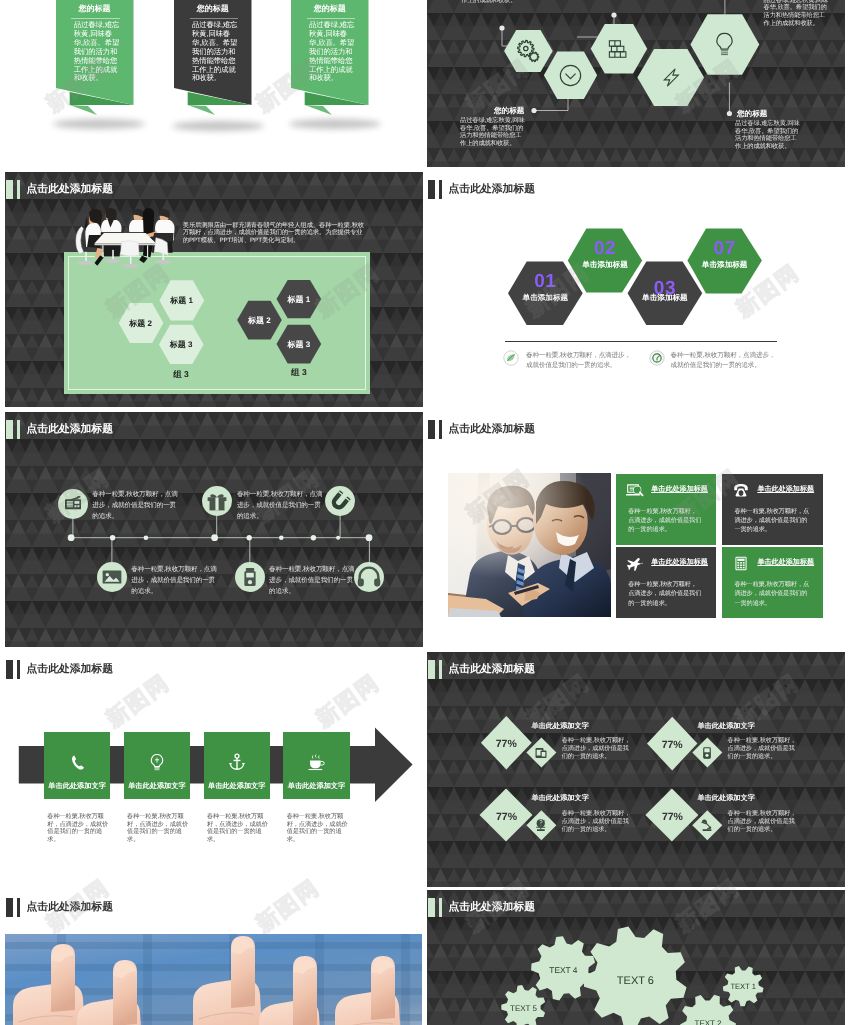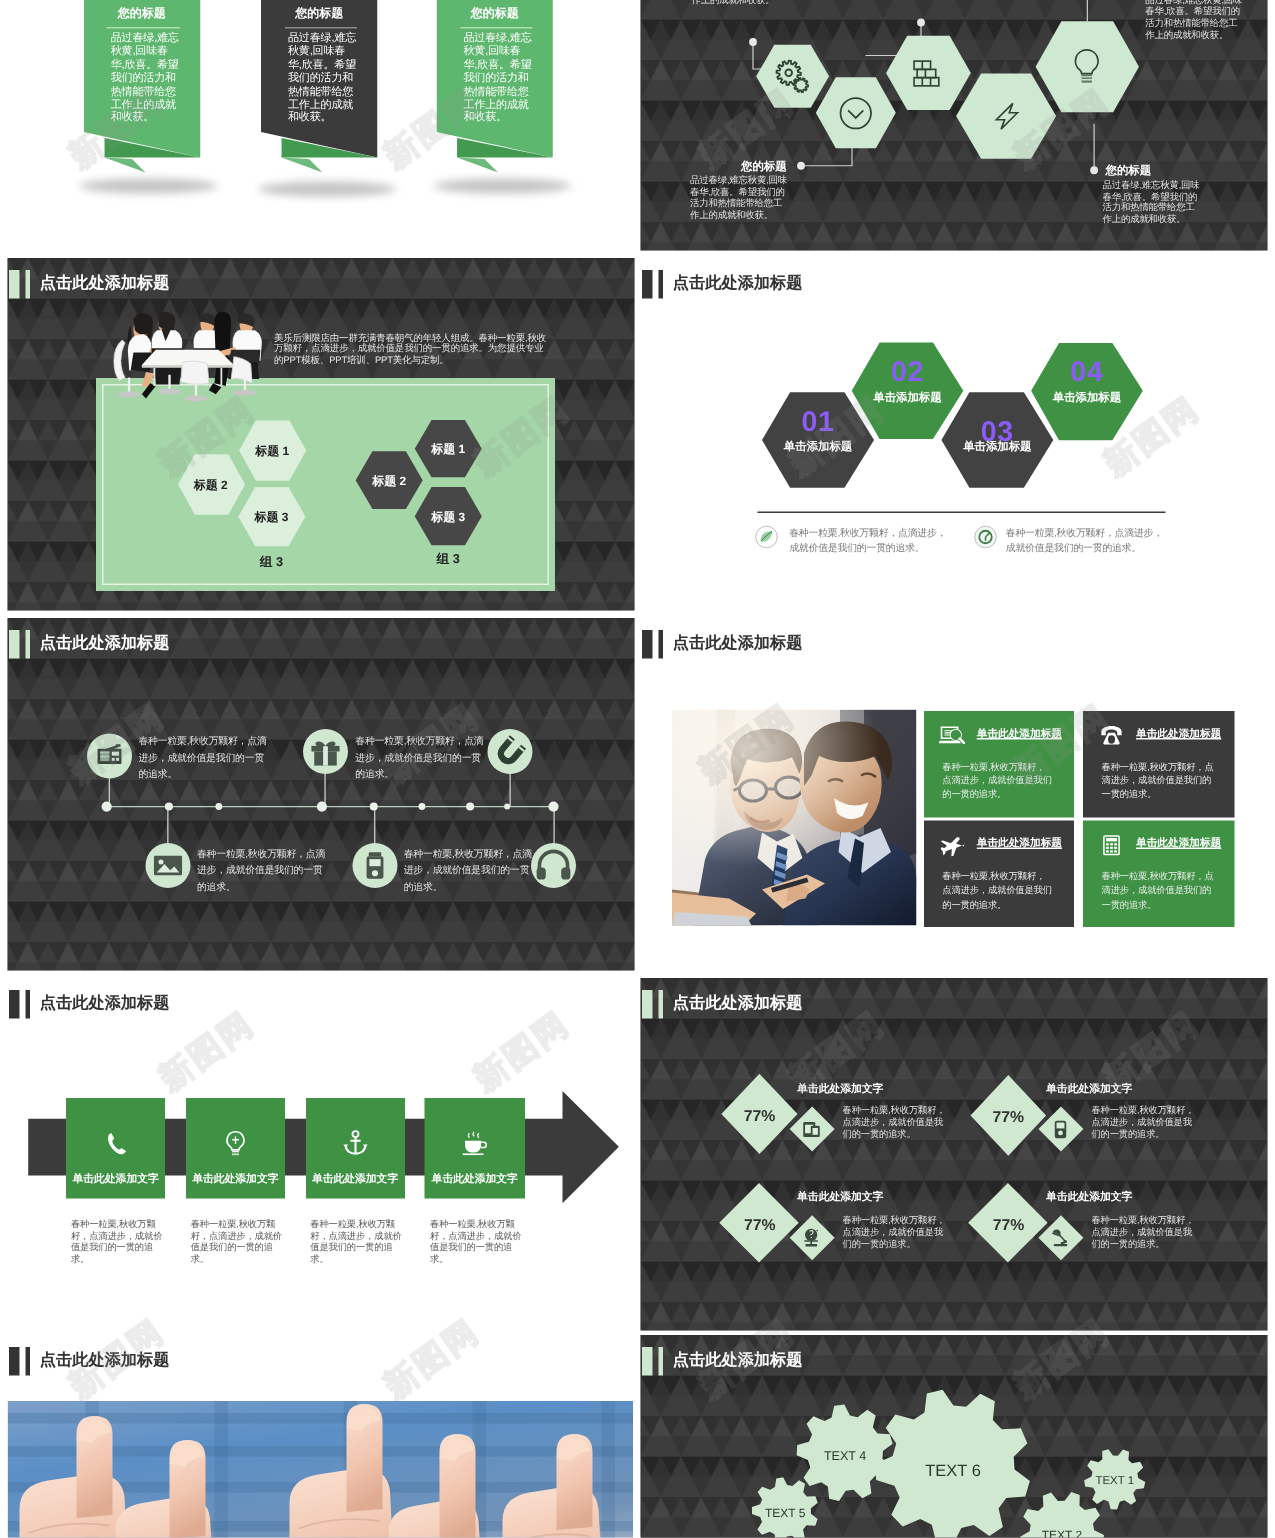--- a/index.html
+++ b/index.html
@@ -369,21 +369,21 @@
     <polygon points="159.4,56.4 195.0,56.4 215.2,88.5 195.0,120.6 159.4,120.6 140.8,88.5" fill="#3f9244"></polygon>
     <polygon points="279.0,56.6 314.6,56.6 334.9,88.5 314.6,121.5 279.0,121.5 260.4,88.5" fill="#3f9244"></polygon>
   </svg>
 
   <div class="s4-num" style="left:81px;top:100px;width:74.7px;text-align:center;">01</div>
   <div class="s4-lbl" style="left:81px;top:121px;width:74.7px;">单击添加标题</div>
   <div class="s4-num" style="left:140.8px;top:67px;width:74.4px;">02</div>
   <div class="s4-lbl" style="left:140.8px;top:88px;width:74.4px;">单击添加标题</div>
   <div class="s4-num" style="left:200.6px;top:107px;width:74.6px;">03</div>
   <div class="s4-lbl" style="left:200.6px;top:121px;width:74.6px;">单击添加标题</div>
-  <div class="s4-num" style="left:260.4px;top:67px;width:74.5px;">04</div>
+  <div class="s4-num" style="left:260.4px;top:67px;width:74.5px;">07</div>
   <div class="s4-lbl" style="left:260.4px;top:88px;width:74.5px;">单击添加标题</div>
 
   <div style="position:absolute;left:78px;top:168.5px;width:272px;height:1.3px;background:#3a3a3a;"></div>
 
   <svg style="position:absolute;left:76.3px;top:177.7px;" width="16" height="16" viewBox="0 0 20 20">
     <circle cx="10" cy="10" r="9" fill="#fff" stroke="#b9b9b9" stroke-width="0.8"></circle>
     <path d="M14.8 5.2C8.5 4.9 4.6 8.4 5.2 13.6c4.6 1.6 9.4-2.4 9.6-8.4z" fill="#47a758" opacity="0.55"></path>
     <path d="M14.6 5.4C11.3 7.6 8 10.3 5.6 13.4" stroke="#2f7a3c" stroke-width="0.8" fill="none"></path>
   </svg>
   <div class="s4-note" style="left:99.1px;top:179px;width:111px;">春种一粒栗,秋收万颗籽，点滴进步，成就价值是我们的一贯的追求。</div>

